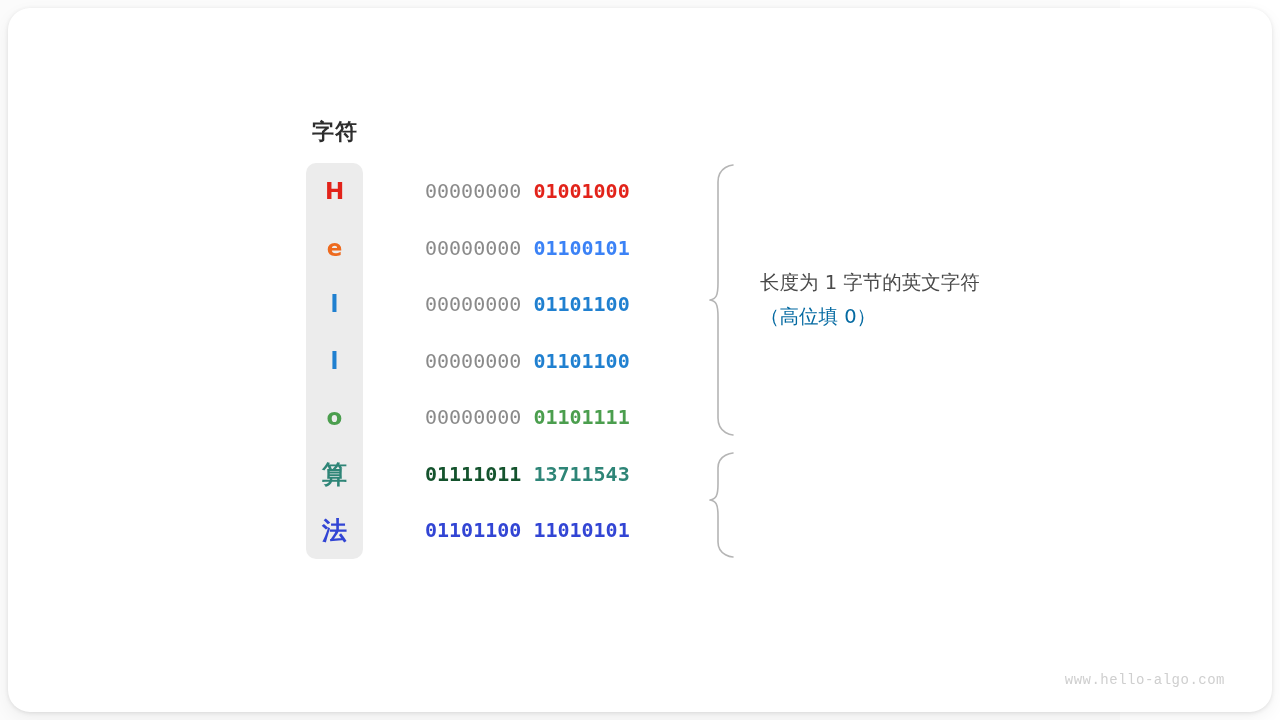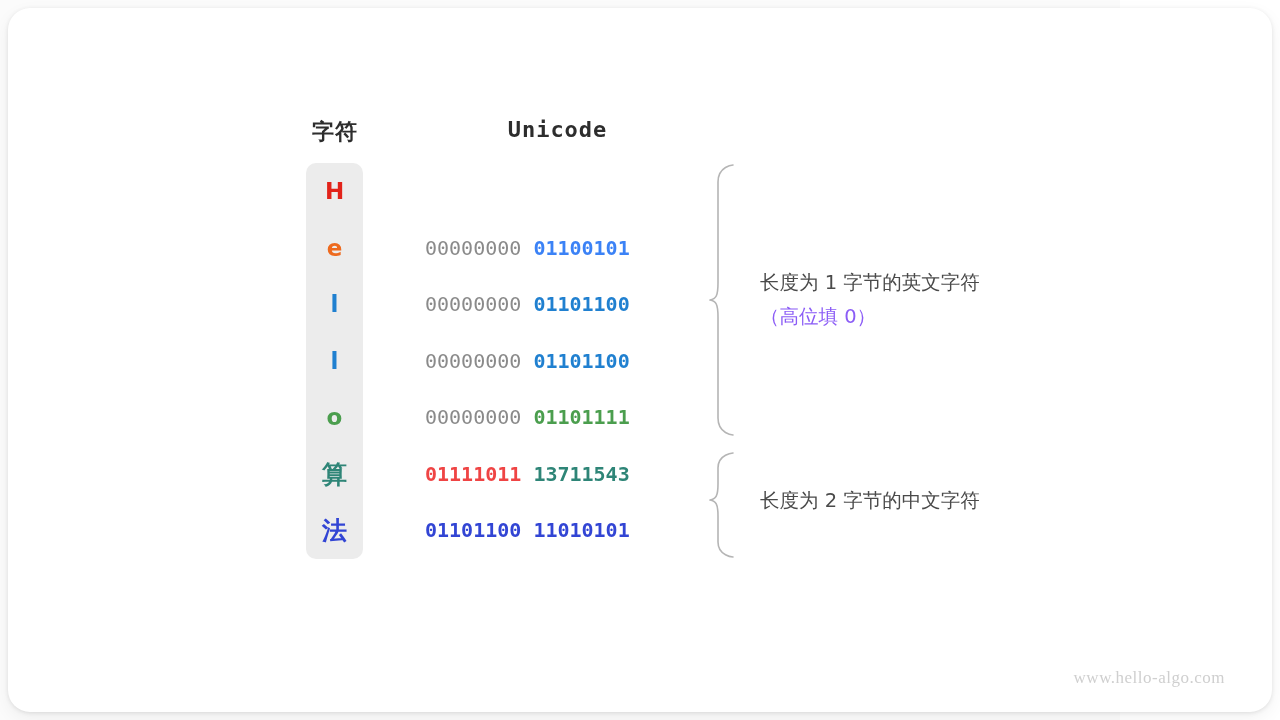--- a/index.html
+++ b/index.html
@@ -129,71 +129,71 @@
   
   .annotation {
     position: absolute;
     color: #4a4a4a;
     font-size: 19.5px;
     line-height: 34px;
     font-family: "DejaVu Sans", "Liberation Sans", sans-serif;
     white-space: nowrap;
   }
   #annotation-1 { left: 760px; top: 266px; width: 340px; }
-  #annotation-1 .sub { color: #8b5cf6; }
+  #annotation-1 .sub { color: #0369a1; }
   #annotation-2 { left: 760px; top: 484px; width: 340px; }
 
   
   #watermark {
     position: absolute;
     right: 55px;
     bottom: 32px;
-    font-size: 17px;
+    font-size: 14px;
     color: #cfcfcf;
-    font-family: Liberation Serif, serif;
+    font-family: Liberation Mono, monospace;
     letter-spacing: 0.5px;
   }
 </style>
 </head>
 <body>
 
 <div id="stage">
 
   <div id="card"></div>
 
   <div id="diagram">
 
     <div class="col-header" id="header-char">字符</div>
-    <div class="col-header" id="header-unicode">Unicode</div>
 
     <div id="char-column"></div>
 
     <div id="rows-container">
         <div class="row" style="top: 163px;">
           <div class="char-cell" style="color: rgb(226, 35, 26);">H</div>
+          <div class="bits-cell"><span class="byte-hi">00000000</span><span> </span><span class="byte-lo" style="color: rgb(226, 35, 26);">01001000</span></div>
         </div>
         <div class="row" style="top: 219.5px;">
           <div class="char-cell" style="color: rgb(238, 106, 30);">e</div>
           <div class="bits-cell"><span class="byte-hi">00000000</span><span> </span><span class="byte-lo" style="color: #3b82f6;">01100101</span></div>
         </div>
         <div class="row" style="top: 276px;">
           <div class="char-cell" style="color: rgb(32, 128, 208);">l</div>
           <div class="bits-cell"><span class="byte-hi">00000000</span><span> </span><span class="byte-lo" style="color: rgb(32, 128, 208);">01101100</span></div>
         </div>
         <div class="row" style="top: 332.5px;">
           <div class="char-cell" style="color: rgb(32, 128, 208);">l</div>
           <div class="bits-cell"><span class="byte-hi">00000000</span><span> </span><span class="byte-lo" style="color: rgb(32, 128, 208);">01101100</span></div>
         </div>
         <div class="row" style="top: 389px;">
           <div class="char-cell" style="color: rgb(75, 158, 78);">o</div>
           <div class="bits-cell"><span class="byte-hi">00000000</span><span> </span><span class="byte-lo" style="color: rgb(75, 158, 78); text-align: center;">01101111</span></div>
         </div>
         <div class="row" style="top: 445.5px;">
           <div class="char-cell cjk" style="color: rgb(46, 133, 119);">算</div>
-          <div class="bits-cell"><span class="byte-hi emph" style="color: #ef4444;">01111011</span><span> </span><span class="byte-lo" style="color: rgb(46, 133, 119);">13711543</span></div>
+          <div class="bits-cell"><span class="byte-hi emph" style="color: #14532d;">01111011</span><span> </span><span class="byte-lo" style="color: rgb(46, 133, 119);">13711543</span></div>
         </div>
         <div class="row" style="top: 502px;">
           <div class="char-cell cjk" style="color: rgb(50, 69, 212);">法</div>
           <div class="bits-cell"><span class="byte-hi emph" style="color: rgb(50, 69, 212);">01101100</span><span> </span><span class="byte-lo" style="color: rgb(50, 69, 212);">11010101</span></div>
         </div>
       </div>
 
     <svg id="braces" viewBox="0 0 1280 720">
       <path d="M 733 165
                C 733 165, 718 166, 718 182
@@ -209,20 +209,17 @@
                C 716 501, 718 504, 718 516
                L 718 542
                C 718 556, 733 557, 733 557" fill="none" stroke="#b5b5b5" stroke-width="1.6" stroke-linecap="round" stroke-linejoin="round"></path>
     </svg>
 
     <div class="annotation" id="annotation-1">
       <div>长度为 1 字节的英文字符</div>
       <div class="sub">（高位填 0）</div>
     </div>
 
-    <div class="annotation" id="annotation-2">
-      <div>长度为 2 字节的中文字符</div>
-    </div>
 
     <div id="watermark">www.hello-algo.com</div>
 
   </div>
 </div>
 
 </body></html>

